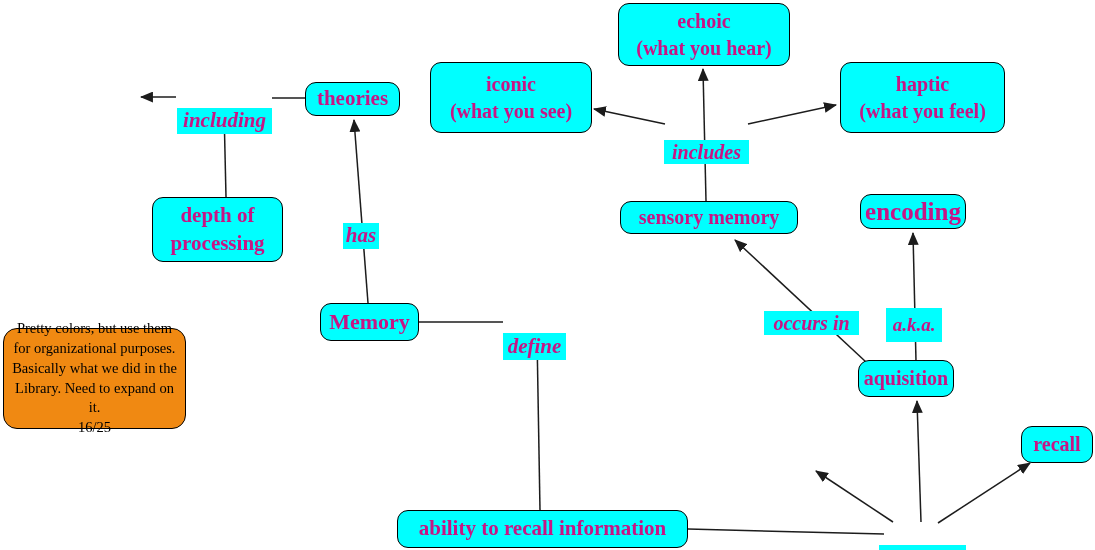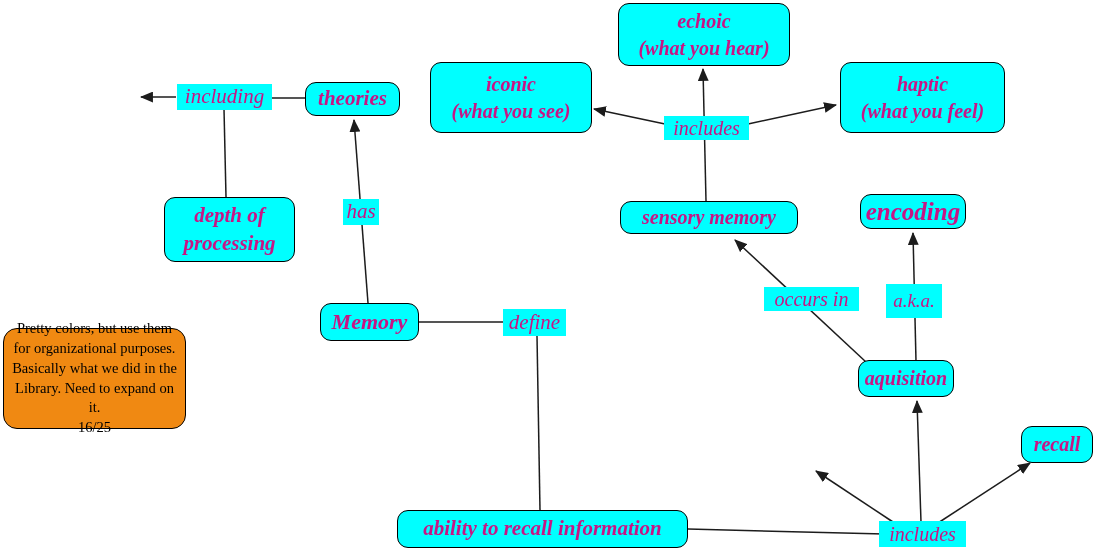--- a/index.html
+++ b/index.html
@@ -22,37 +22,38 @@
   svg.edges{position:absolute;left:0;top:0;width:1095px;height:550px;}
   svg.edges line{stroke:var(--line-color);stroke-width:1.5px;}
   svg.edges .arrowhead{fill:var(--line-color);}
   .node{
     position:absolute;
     box-sizing:border-box;
     background:var(--node-fill);
     border:1.7px solid var(--node-border);
     border-radius:11px;
     color:var(--text-color);
-    font-weight:bold;font-style:italic;
+    font-weight:bold;
     display:flex;align-items:center;justify-content:center;
     text-align:center;
     white-space:pre-line;
     line-height:1.32;
     padding:11px 4px;
   }
   .link-label{
     position:absolute;
     box-sizing:border-box;
     background:var(--node-fill);
     color:var(--text-color);
-    font-weight:normal;font-style:italic;
+    font-weight:bold;font-style:italic;
     display:flex;align-items:center;justify-content:center;
     text-align:center;
     line-height:1.1;
     padding:1px 3px;
+    margin-top:24px;
   }
   .note{
     position:absolute;
     left:3px;top:328px;width:183px;height:101px;
     box-sizing:border-box;
     background:var(--note-fill);
     border:1.8px solid var(--node-border);
     border-radius:14px;
     color:var(--note-text);
     font-size:14.5px;
@@ -85,21 +86,21 @@
     <line x1="748" y1="124" x2="836" y2="105" marker-end="url(#arrow)"></line>
     <line x1="866" y1="362" x2="735" y2="240" marker-end="url(#arrow)"></line>
     <line x1="916" y1="361" x2="913" y2="233" marker-end="url(#arrow)"></line>
     <line x1="688" y1="529" x2="884" y2="534"></line>
     <line x1="893" y1="522" x2="816" y2="471" marker-end="url(#arrow)"></line>
     <line x1="921" y1="522" x2="917" y2="401" marker-end="url(#arrow)"></line>
     <line x1="938" y1="523" x2="1030" y2="463" marker-end="url(#arrow)"></line>
   </svg>
 
   <div class="node" style="left:305px;top:82px;width:95px;height:34px;font-size:21px">theories</div>
-  <div class="node" style="left:164px;top:197px;width:131px;height:65px;font-size:21px">depth of
+  <div class="node" style="left:152px;top:197px;width:131px;height:65px;font-size:21px">depth of
 processing</div>
   <div class="node" style="left:320px;top:303px;width:99px;height:38px;font-size:22px">Memory</div>
   <div class="node" style="left:618px;top:3px;width:172px;height:63px;font-size:20px">echoic
 (what you hear)</div>
   <div class="node" style="left:430px;top:62px;width:162px;height:71px;font-size:20px">iconic
 (what you see)</div>
   <div class="node" style="left:840px;top:62px;width:165px;height:71px;font-size:20px">haptic
 (what you feel)</div>
   <div class="node" style="left:620px;top:201px;width:178px;height:33px;font-size:20px">sensory memory</div>
   <div class="node" style="left:860px;top:194px;width:106px;height:35px;font-size:25px">encoding</div>

